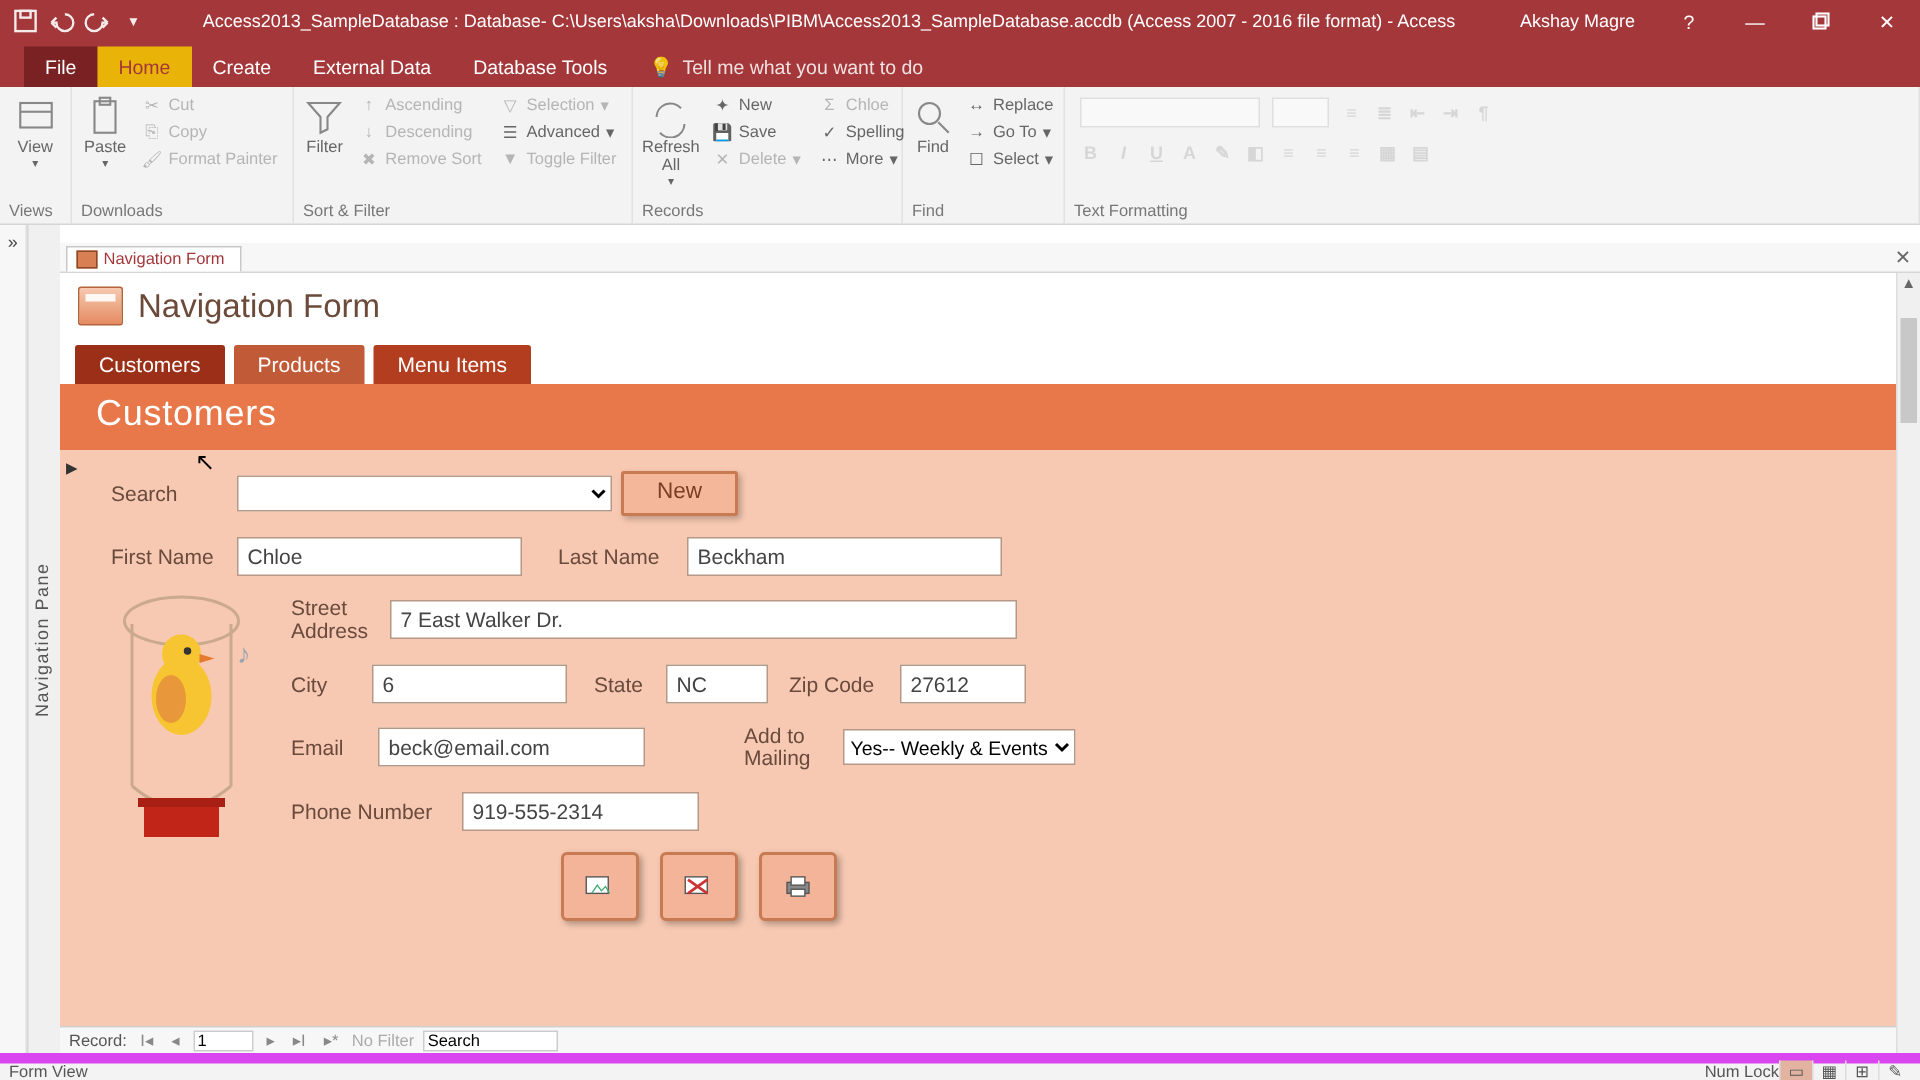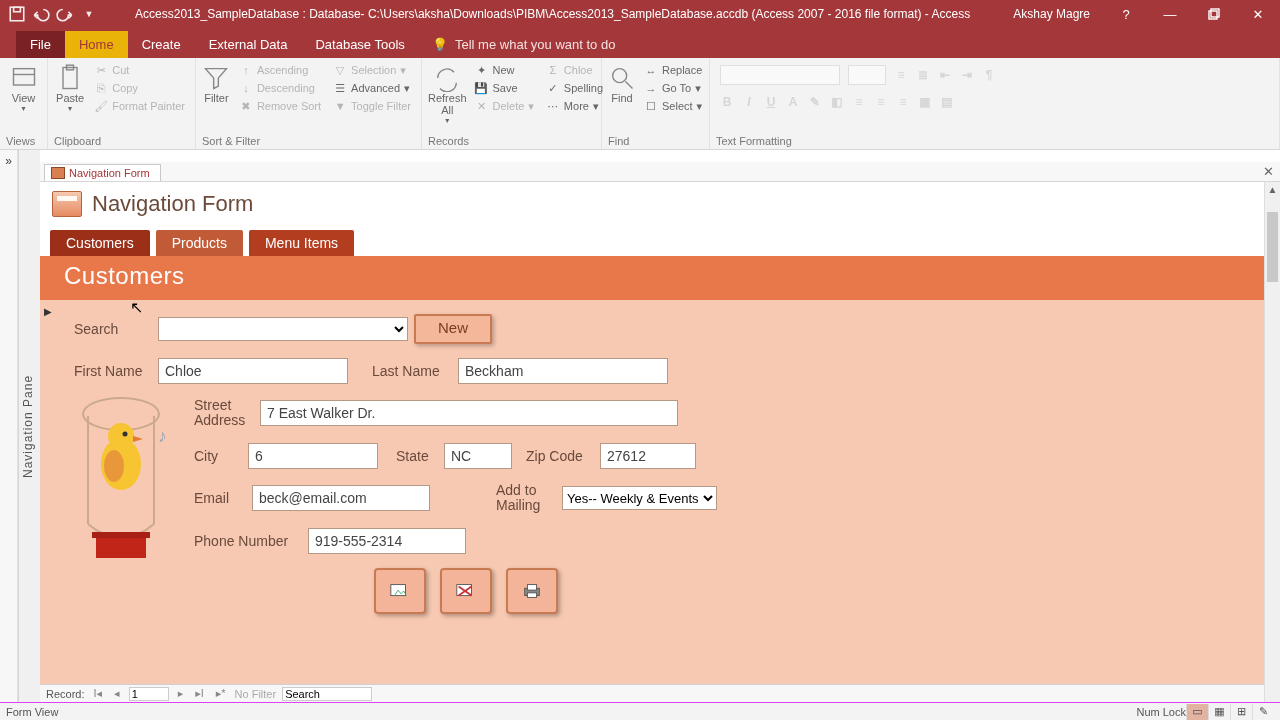--- a/index.html
+++ b/index.html
@@ -84,21 +84,21 @@
 .actbtn svg { width: 22px; height: 18px; }
 
 .record-nav { height: 18px; border-top: 1px solid #d0d0d0; background:#f7f7f7; display:flex;align-items:center;font-size:11px;color:#555;gap:6px;padding-left:6px; margin-right:16px;}
 .record-nav .rn { padding:0 3px; color:#888;}
 .record-nav input{width:40px;height:14px;border:1px solid #ccc;font-size:11px;padding:0 2px;}
 
 .ruler-mark { position:absolute; left:12px; top:4px; width:10px;height:12px;}
 .ruler-mark:before{content:"▶";font-size:10px;color:#333;}
 
 
-.statusbar { position: absolute; bottom: 0; left: 0; right: 0; height: 18px; background: #f3f3f3; border-top: 1px solid #d946ef; display: flex; align-items: center; font-size: 11px; color: #555; padding: 0 6px; }
+.statusbar { position: absolute; bottom: 0; left: 0; right: 0; height: 18px; background: #f3f3f3; border-top: 7px solid #d946ef; display: flex; align-items: center; font-size: 11px; color: #555; padding: 0 6px; }
 .statusbar .spacer { flex: 1; }
 .statusbar .vbtn { width: 22px; height: 16px; border-left: 1px solid #ddd; display:flex;align-items:center;justify-content:center;}
 .statusbar .vbtn.active{background:#e2b3a0;}
 
 .cursor { position: absolute; left: 130px; top: 298px; font-size: 16px; color: #000; z-index: 999; pointer-events:none;}
 </style>
 </head>
 <body>
 
 <div class="titlebar">
@@ -184,21 +184,21 @@
         <div class="rbtn disabled">
             <span class="ricon">⎘</span>
             <span>Copy</span>
           </div>
         <div class="rbtn disabled">
             <span class="ricon">🖌</span>
             <span>Format Painter</span>
           </div>
       </div>
     </div>
-    <div class="glabel">Clipboard</div>
+    <div class="glabel">Downloads</div>
   </div>
   <div class="rgroup" style="width:226px">
     <div class="gbody">
       <div class="rbig">
           <div class="ico">
             <svg viewBox="0 0 24 24">
               <path d="M3 4h18l-7 8v7l-4 2v-9z"></path>
             </svg>
           </div>
           <div class="lbl">Filter</div>
@@ -377,21 +377,21 @@
             <div class="frow">
               <span class="flabel" style="width:60px;line-height:1.1">Street Address</span>
               <input class="finput" style="width: 418px;" value="7 East Walker Dr.">
             </div>
             <div class="frow">
               <span class="flabel" style="width:48px">City</span>
               <input class="finput" style="width: 130px;" value="6">
               <span class="flabel" style="width:42px;margin-left:12px">State</span>
               <input class="finput" style="width: 68px;" value="NC">
               <span class="flabel" style="width:68px;margin-left:8px">Zip Code</span>
-              <input class="finput" style="width: 96px;" value="27612">
+              <input class="finput" style="width: 84px;" value="27612">
             </div>
             <div class="frow">
               <span class="flabel" style="width:52px">Email</span>
               <input class="finput" style="width: 178px;" value="beck@email.com">
               <span class="flabel" style="width:60px;margin-left:60px;line-height:1.1">Add to Mailing</span>
               <select class="fsel" style="width:155px"><option>Yes-- Weekly &amp; Events</option></select>
             </div>
             <div class="frow">
               <span class="flabel" style="width:108px">Phone Number</span>
               <input class="finput" style="width: 158px;" value="919-555-2314">

